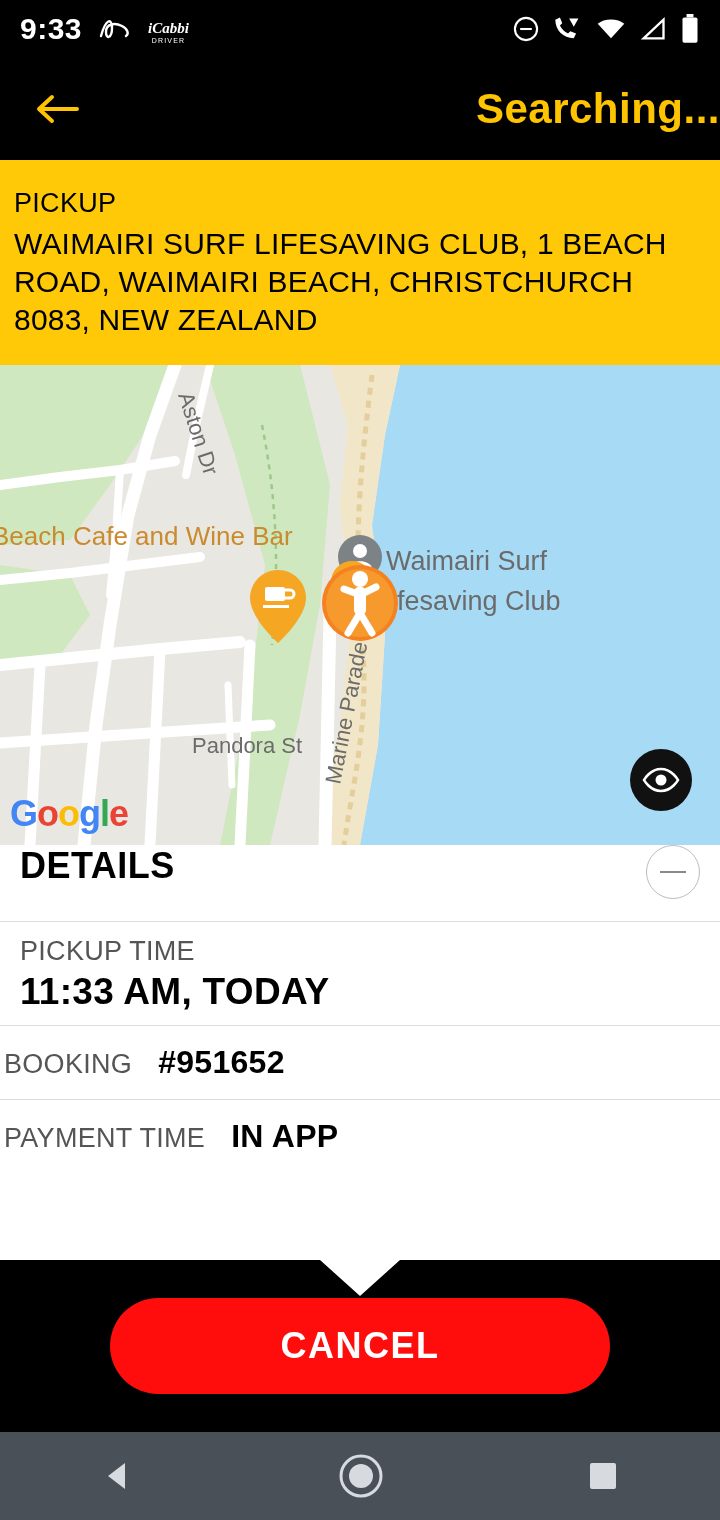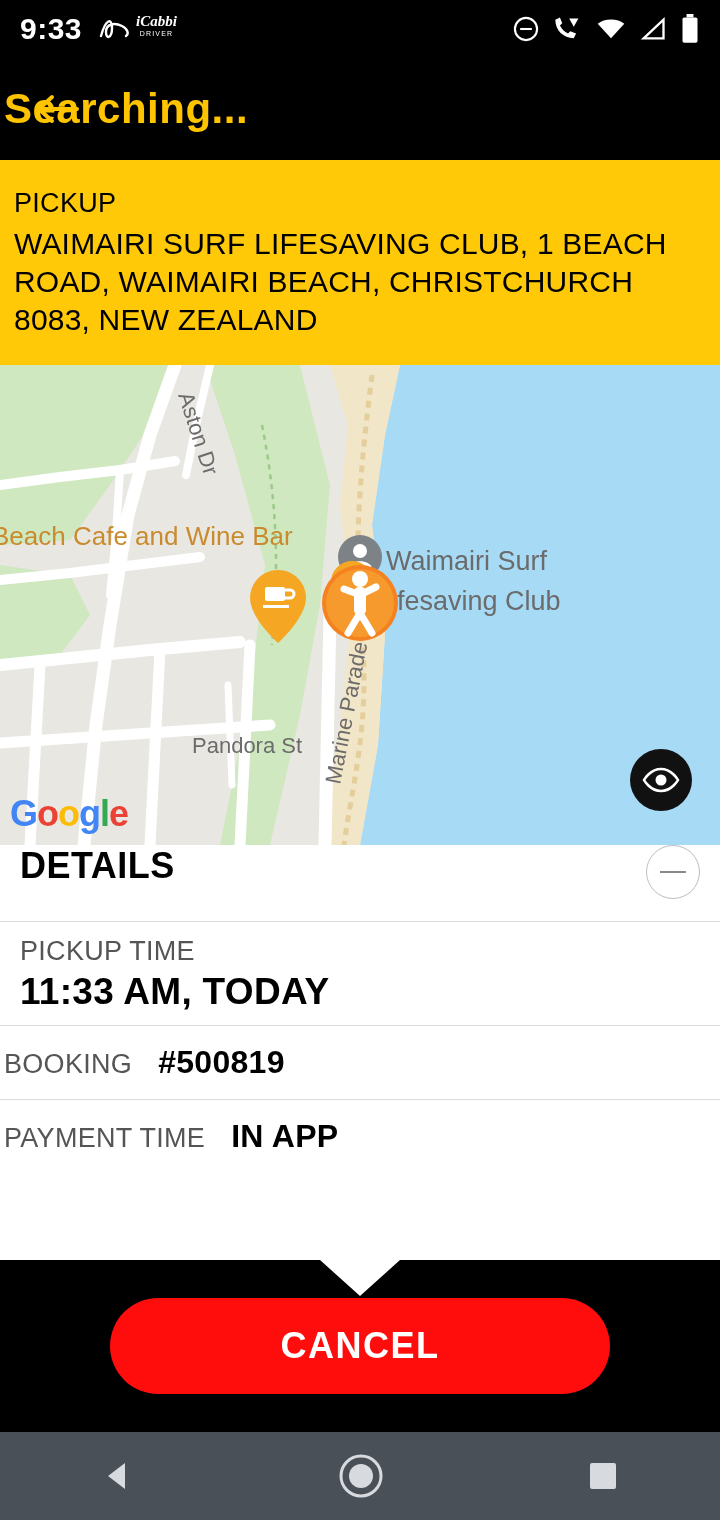--- a/index.html
+++ b/index.html
@@ -34,23 +34,23 @@
     box-sizing: border-box;
     flex: 0 0 auto;
   }
   .status-clock {
     font-size: 30px;
     font-weight: bold;
     letter-spacing: 0.5px;
   }
   .status-left-icons {
     display: flex;
-    align-items: flex-start;
+    align-items: flex-end;
     margin-left: 16px;
-    gap: 4px;
+    gap: 16px;
   }
   .squiggle { width: 34px; height: 30px; }
   .icabbi-badge {
     display: flex;
     flex-direction: column;
     align-items: center;
     justify-content: center;
     line-height: 1;
   }
   .icabbi-badge .t1 {
@@ -86,21 +86,21 @@
     width: 80px;
     display: flex;
     align-items: center;
     justify-content: center;
     margin-left: 18px;
     cursor: pointer;
   }
   .appbar-title {
     position: absolute;
     left: 4px; right: 0;
-    text-align: left;
+    text-align: right;
     color: #FFC400;
     font-size: 42px;
     font-weight: bold;
     letter-spacing: 0.5px;
     pointer-events: none;
   }
 
   
   .pickup-banner {
     background: #FFC907;
@@ -419,21 +419,21 @@
       </div>
     </div>
 
     <div class="row row-stacked">
       <div class="row-label">PICKUP TIME</div>
       <div class="row-value">11:33 AM, TODAY</div>
     </div>
 
     <div class="row row-inline">
       <div class="row-label">BOOKING</div>
-      <div class="row-value">#500819</div>
+      <div class="row-value">#951652</div>
     </div>
 
     <div class="row row-inline">
       <div class="row-label">PAYMENT TIME</div>
       <div class="row-value">IN APP</div>
     </div>
   </div>
 
   <div class="bottom-bar">
     <div class="bottom-notch"></div>

